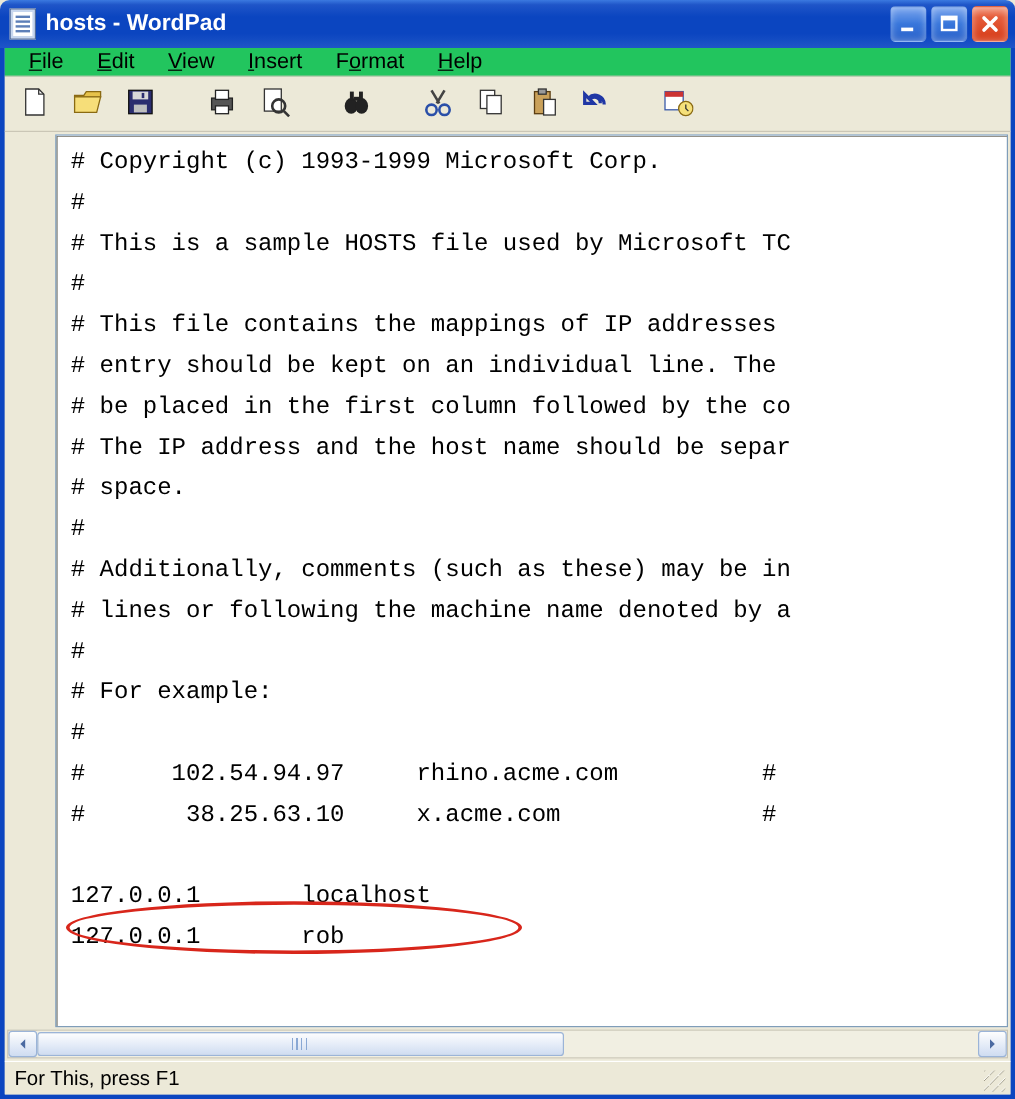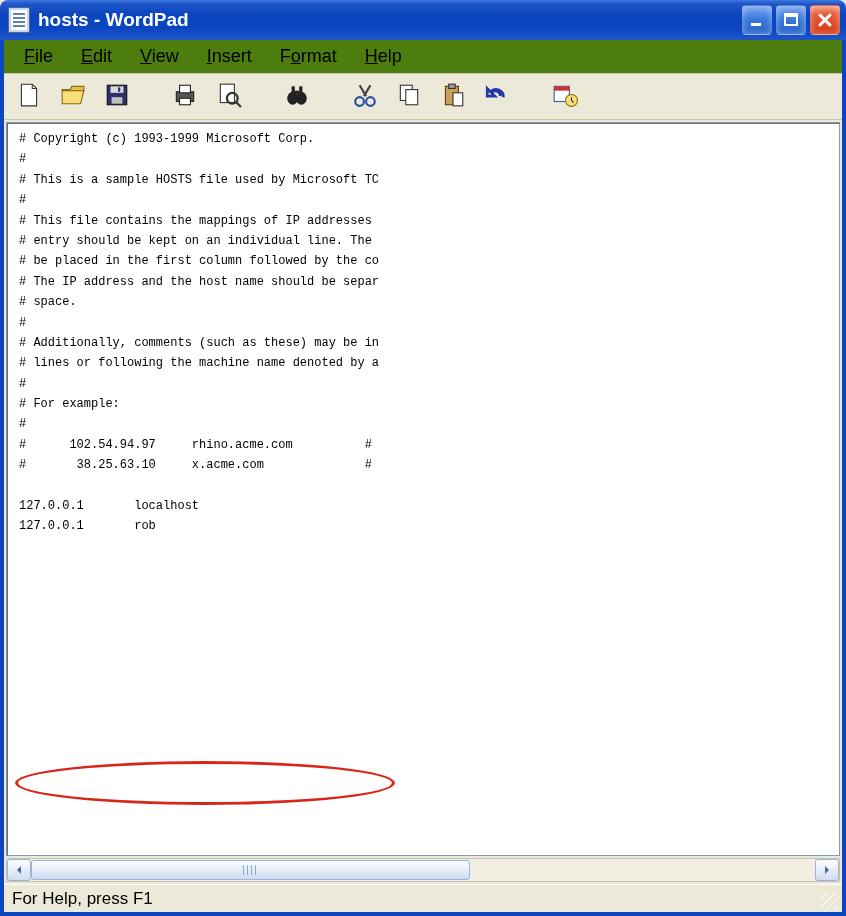--- a/index.html
+++ b/index.html
@@ -61,25 +61,25 @@
     border-right: 4px solid #0b45c0;
     border-bottom: 4px solid #0b45c0;
     height: calc(916px - 40px);
     background: #ece9d8;
     display: flex;
     flex-direction: column;
   }
 
   
   .menubar {
-    height: 34px;
+    height: 24px;
     display: flex;
     align-items: center;
     padding: 0 8px;
-    background: #4d7c0f;
+    background: #22c55e;
     border-bottom: 1px solid #cac6b6;
     font-size: 18px;
   }
   .menubar .menuitem { padding: 4px 16px 4px 12px; cursor: default; }
   .menubar .menuitem .ul { text-decoration: underline; }
 
   
   .toolbar {
     height: 46px;
     background: #ece9d8;
@@ -107,24 +107,25 @@
     min-height: 0;
   }
   .doc {
     flex: 1;
     background: #fff;
     border: 1px solid #7f9db9;
     box-shadow: inset 1px 1px 0 #716f64, inset -1px -1px 0 #fff;
     overflow: hidden;
     position: relative;
     font-family: "Courier New", monospace;
-    font-size: 12px;
+    font-size: 20px;
     line-height: 1.7;
     padding: 6px 6px 0 12px;
     white-space: pre;
+    margin-left: 40px;
   }
 
   .annot {
     position: absolute;
     left: 8px; top: 640px;
     width: 380px; height: 44px;
     border: 3px solid #d8261b;
     border-radius: 50%;
     pointer-events: none;
   }
@@ -368,17 +369,17 @@
       </div>
       <div class="arrow">
         <svg viewBox="0 0 10 10">
             <path d="M3 1 L7 5 L3 9z" fill="#4b6aa1"></path>
           </svg>
       </div>
     </div>
   </div>
 
   <div class="statusbar">
-    <span>For Help, press F1</span>
+    <span>For This, press F1</span>
     <div class="grip"></div>
   </div>
 
 </div>
 
 </body></html>

